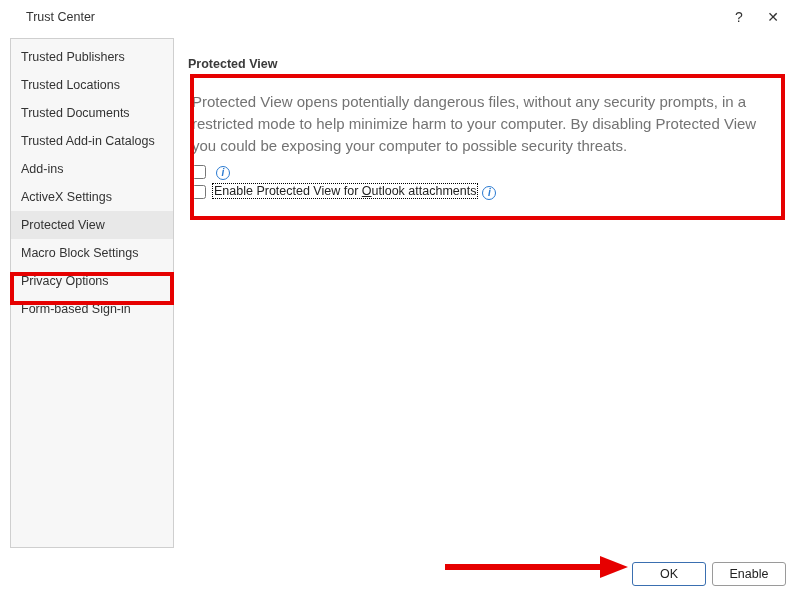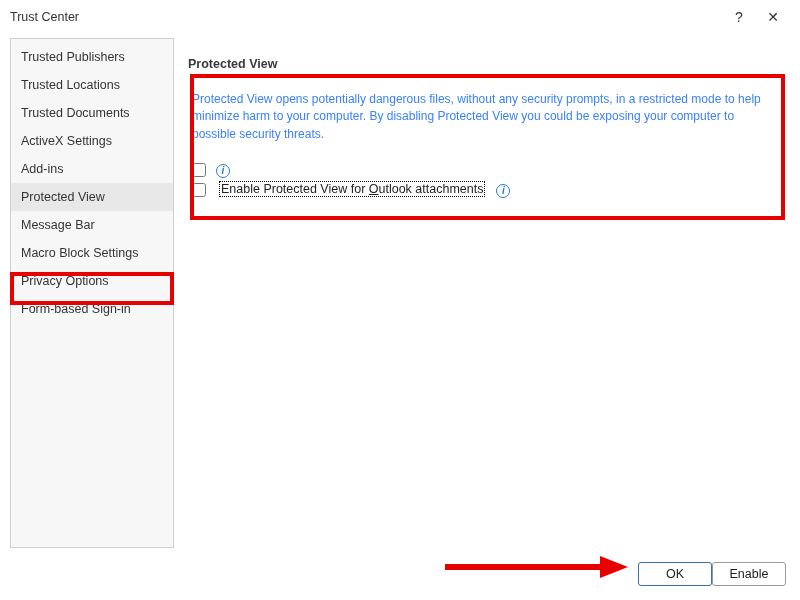--- a/index.html
+++ b/index.html
@@ -10,20 +10,21 @@
     font-size: 12.5px;
     color: #222;
     background: #fff;
     overflow: hidden;
   }
   .window { width: 800px; height: 600px; position: relative; border-radius: 6px; }
   .titlebar {
     height: 34px;
     display: flex; align-items: center;
     padding: 0 10px;
+    margin-left: 16px;
   }
   .titlebar .title { flex: 1; font-size: 12.5px; color: #333; }
   .titlebar .ctl {
     width: 34px; height: 28px;
     display: flex; align-items: center; justify-content: center;
     color: #333; font-size: 14px;
   }
 
   .body {
     position: absolute; left: 0; right: 0; top: 34px; bottom: 52px;
@@ -58,54 +59,54 @@
     margin: 0 0 12px 0;
     font-size: 12.5px;
     font-weight: 700;
     color: #3a3a3a;
     padding-top: 19px;
   }
   .panel {
     padding: 8px 10px 10px 4px;
   }
   .desc {
-    font-size: 12px; line-height: 1.45;
-    color: #3b82f6;
-    margin: 0 4px 19px 0;
+    font-size: 15px; line-height: 1.45;
+    color: #737373;
+    margin: 0 4px 8px 0;
   }
   .chk {
     display: flex; align-items: flex-start;
     margin: 5px 0;
     font-size: 12.5px;
   }
   .chk input[type="checkbox"] {
     width: 14px; height: 14px; margin: 1px 6px 0 0;
     accent-color: #555; flex: none;
   }
   .chk label { cursor: default; }
   .chk .focused {
-    border: 1px dotted #000; padding: 0 1px; margin: -1px 7px;
+    border: 1px dotted #000; padding: 0 1px; margin: -1px 0;
   }
   .info-icon {
     display: inline-flex; align-items: center; justify-content: center;
     width: 14px; height: 14px;
     border: 1px solid #2a7ad1;
     border-radius: 50%;
     color: #2a7ad1;
     font-size: 10px; font-style: italic; font-weight: 700;
     margin-left: 4px; line-height: 1;
     position: relative; top: 2px;
   }
 
   .footer {
     position: absolute; left: 0; right: 0; bottom: 0;
     height: 52px;
     display: flex; align-items: center; justify-content: flex-end;
     padding: 0 14px 0 0;
-    gap: 0;
+    gap: 6px;
   }
   .btn {
     min-width: 74px; height: 24px;
     border: 1px solid #9a9a9a;
     background: #fff;
     border-radius: 3px;
     font-size: 12.5px;
     color: #222;
     display: inline-flex; align-items: center; justify-content: center;
     cursor: default;
@@ -131,24 +132,24 @@
     <div class="ctl">
         <span>✕</span>
       </div>
   </div>
 
   <div class="body">
     <div class="sidebar">
       <div class="side-item"><span>Trusted Publishers</span></div>
       <div class="side-item"><span>Trusted Locations</span></div>
       <div class="side-item"><span>Trusted Documents</span></div>
+      <div class="side-item"><span>Trusted Add-in Catalogs</span></div>
+      <div class="side-item"><span>Add-ins</span></div>
       <div class="side-item"><span>ActiveX Settings</span></div>
-      <div class="side-item"><span>Add-ins</span></div>
       <div class="side-item selected"><span>Protected View</span></div>
-      <div class="side-item"><span>Message Bar</span></div>
       <div class="side-item"><span>Macro Block Settings</span></div>
       <div class="side-item"><span>Privacy Options</span></div>
       <div class="side-item"><span>Form-based Sign-in</span></div>
     </div>
 
     <div class="main">
       <h3>Protected View</h3>
       <div class="panel">
         <p class="desc">Protected View opens potentially dangerous files, without any security prompts, in a restricted mode to help minimize harm to your computer. By disabling Protected View you could be exposing your computer to possible security threats.</p>
 

